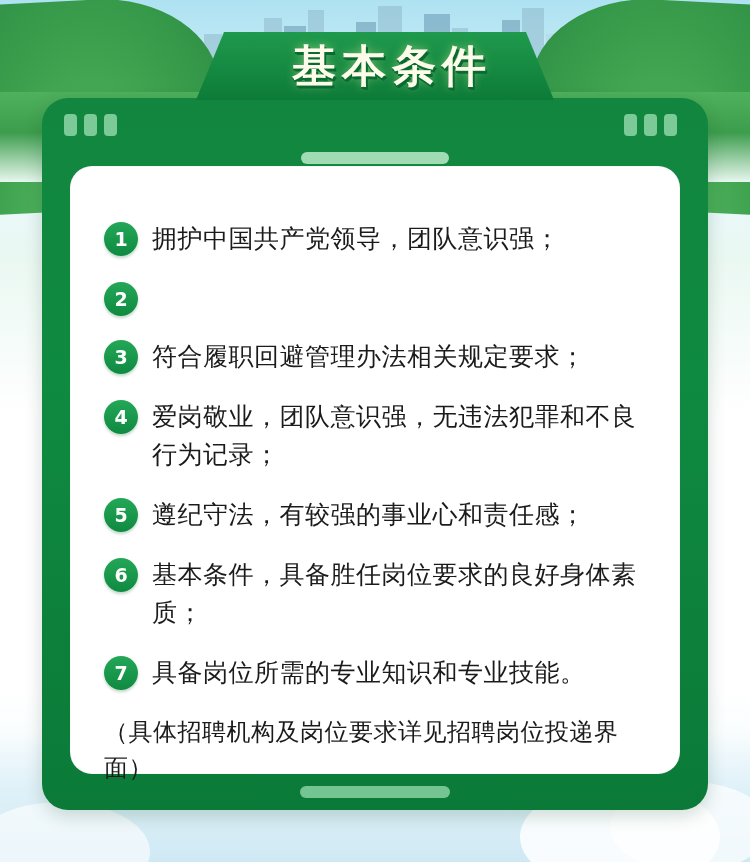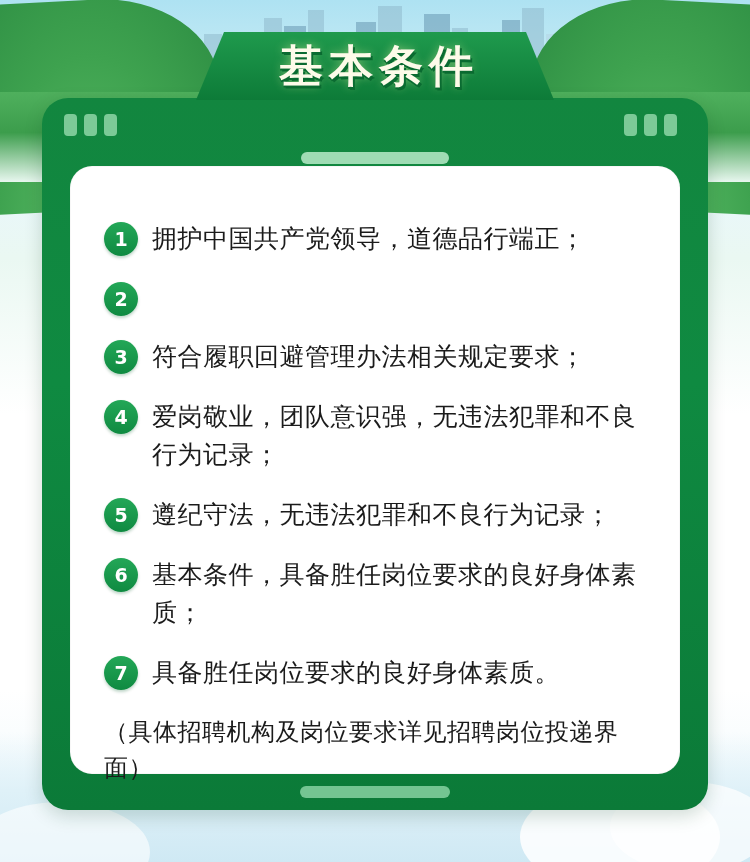--- a/index.html
+++ b/index.html
@@ -119,21 +119,21 @@
     left: 196px;
     top: 32px;
     width: 358px;
     height: 68px;
     background: linear-gradient(180deg, #1f9a4d 0%, #0d7b38 100%);
     clip-path: polygon(28px 0, 330px 0, 358px 68px, 0 68px);
     box-shadow: 0 3px 6px rgba(0,0,0,.12);
   }
   .ribbon-inner {
     position: absolute;
-    left: 4px; top: 0;
+    left: 17px; top: 0;
     width: 358px; height: 68px;
     display: flex;
     align-items: center;
     justify-content: center;
     text-align: right;
   }
   .ribbon-title {
     font-family: "DejaVu Sans", "Liberation Sans", sans-serif;
     font-size: 44px;
     font-weight: bold;
@@ -270,50 +270,50 @@
       <div class="notch-bar"></div>
     </div>
 
     <div class="panel">
       <div class="panel-handle"></div>
 
       <div class="list">
 
         <div class="item">
           <div class="num">1</div>
-          <div class="item-text">拥护中国共产党领导，道德品行端正；</div>
+          <div class="item-text">拥护中国共产党领导，团队意识强；</div>
         </div>
 
         <div class="item">
           <div class="num">2</div>
         </div>
 
         <div class="item">
           <div class="num">3</div>
           <div class="item-text">符合履职回避管理办法相关规定要求；</div>
         </div>
 
         <div class="item">
           <div class="num">4</div>
           <div class="item-text">爱岗敬业，团队意识强，无违法犯罪和不良行为记录；</div>
         </div>
 
         <div class="item">
           <div class="num">5</div>
-          <div class="item-text">遵纪守法，无违法犯罪和不良行为记录；</div>
+          <div class="item-text">遵纪守法，有较强的事业心和责任感；</div>
         </div>
 
         <div class="item">
           <div class="num">6</div>
           <div class="item-text">基本条件，具备胜任岗位要求的良好身体素质；</div>
         </div>
 
         <div class="item">
           <div class="num">7</div>
-          <div class="item-text">具备胜任岗位要求的良好身体素质。</div>
+          <div class="item-text">具备岗位所需的专业知识和专业技能。</div>
         </div>
 
         <div class="note">（具体招聘机构及岗位要求详见招聘岗位投递界面）</div>
       </div>
     </div>
 
     <div class="card-tab"></div>
   </div>
 
   <div class="ribbon">

